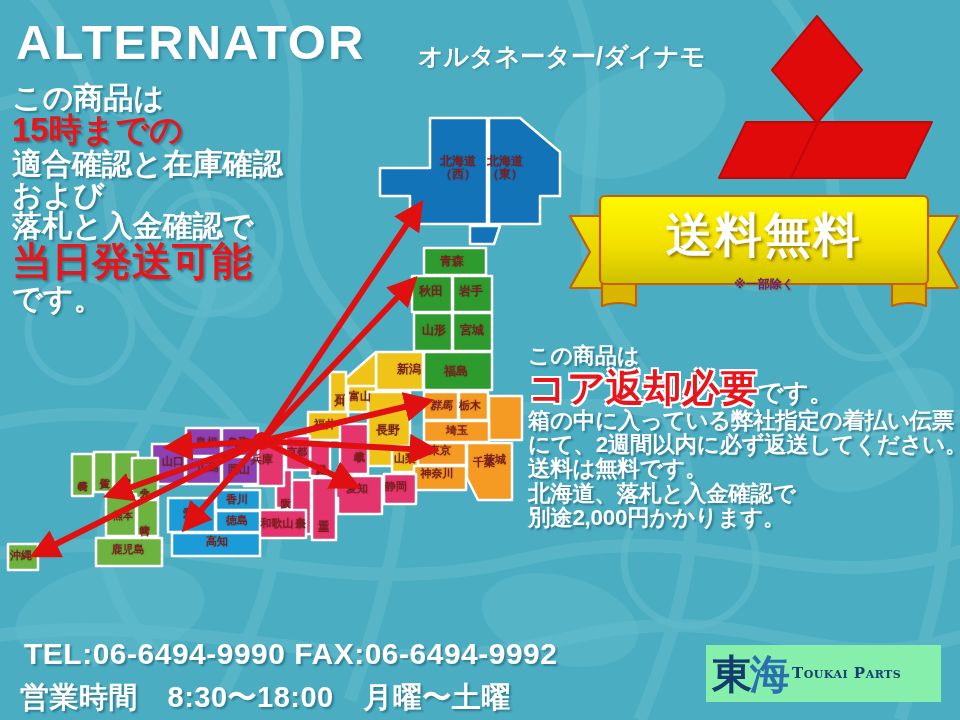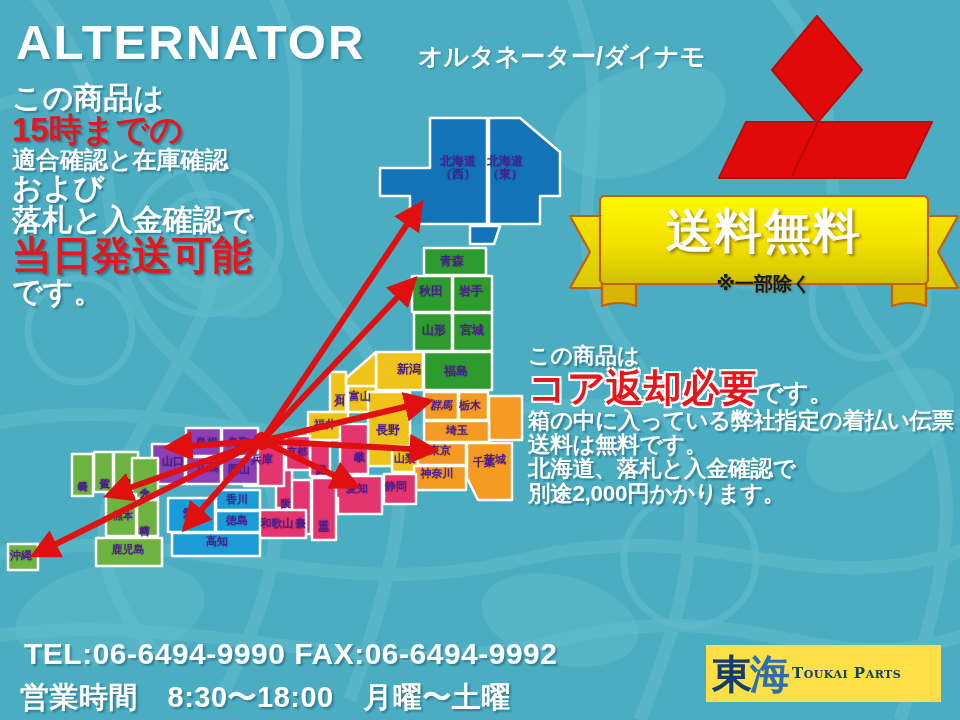--- a/index.html
+++ b/index.html
@@ -32,21 +32,21 @@
   
   .leftcopy{position:absolute;left:12px;top:82px;width:330px;}
   .leftcopy div{
     font-weight:bold;color:#ffffff;line-height:1.04;
     white-space:nowrap;
     text-shadow:2px 2px 2px rgba(0,55,75,.40);
   }
   .lc1{font-size:30px;}
   .lc2{font-size:33px;color:#e8151b !important;
        text-shadow:2px 2px 0 #ffffff, -1.5px -1.5px 0 #fff, 1.5px -1.5px 0 #fff, -1.5px 1.5px 0 #fff;}
-  .lc3{font-size:24px;}
+  .lc3{font-size:30px;}
   .lc4{font-size:30px;}
   .lc5{font-size:30px;}
   .lc6{font-size:40px;color:#e8151b !important;
        text-shadow:2px 2px 0 #ffffff, -2px -2px 0 #fff, 2px -2px 0 #fff, -2px 2px 0 #fff, 0 2px 0 #fff, 2px 0 0 #fff;}
   .lc7{font-size:30px;}
 
   
   .rightcopy{position:absolute;left:528px;top:344px;width:430px;}
   .rightcopy div{
     font-weight:bold;color:#ffffff;line-height:1.08;white-space:nowrap;
@@ -62,21 +62,21 @@
   
   .footer-line{
     position:absolute;font-weight:bold;color:#ffffff;white-space:nowrap;
     text-shadow:2px 2px 2px rgba(0,55,75,.40);
   }
   .f1{left:24px;top:637px;font-size:30px;letter-spacing:.5px;}
   .f2{left:20px;top:678px;font-size:29px;letter-spacing:.5px;}
 
   .logo-box{
     position:absolute;left:706px;top:645px;width:235px;height:57px;
-    background:#fde047;display:flex;align-items:center;overflow:hidden;
+    background:#86efac;display:flex;align-items:center;overflow:hidden;
   }
   .logo-kanji{
     font-family:"DejaVu Serif","Liberation Serif",serif;
     font-weight:bold;font-size:40px;color:#133d6e;line-height:1;
     margin-left:6px;letter-spacing:-2px;
   }
   .logo-kanji .sea{color:#2a6fb0;}
   .logo-right{display:flex;flex-direction:column;margin-left:4px;}
   .logo-latin{
     font-family:"DejaVu Serif","Liberation Serif",serif;
@@ -99,28 +99,28 @@
     display:flex;flex-direction:column;align-items:center;justify-content:center;
     pointer-events:none;
   }
   .ribbon-main{
     font-size:47px;font-weight:bold;color:#ffffff;line-height:1;
     letter-spacing:2px;
     text-shadow:2px 2px 3px rgba(120,90,0,.75);
     margin-top:-2px;
   }
   .ribbon-sub{
-    font-size:19px;font-weight:bold;color:#0f172a;line-height:1;margin-top:20px;
+    font-size:12px;font-weight:bold;color:#701a75;line-height:1;margin-top:20px;
     text-shadow:1px 1px 2px rgba(120,90,0,.7);
   }
 
   
   .map{position:absolute;left:0;top:0;width:960px;height:720px;}
   .pref-label{
-    position:absolute;color:#4c1d95;font-weight:bold;
+    position:absolute;color:#7f1d1d;font-weight:bold;
     font-size:12px;line-height:1.05;white-space:nowrap;
     text-align:center;transform:translate(-50%,-50%);
     text-shadow:0 0 2px rgba(0,0,0,.25);
   }
   .pref-label.vert{writing-mode:vertical-rl;text-orientation:upright;}
 </style>
 </head>
 <body>
 
 <div id="root">
@@ -366,20 +366,21 @@
     <div class="ribbon-text">
       <div class="ribbon-main">送料無料</div>
       <div class="ribbon-sub">※一部除く</div>
     </div>
   </div>
 
   <div class="rightcopy">
     <div class="rc-small">この商品は</div>
     <div class="rc-big"><span class="red">コア返却必要</span><span class="wht">です。</span></div>
     <div class="rc-line">箱の中に入っている弊社指定の着払い伝票</div>
+    <div class="rc-line">にて、2週間以内に必ず返送してください。</div>
     <div class="rc-line">送料は無料です。</div>
     <div class="rc-line">北海道、落札と入金確認で</div>
     <div class="rc-line">別途2,000円かかります。</div>
   </div>
 
   <div class="footer-line f1">TEL:06-6494-9990  FAX:06-6494-9992</div>
   <div class="footer-line f2">営業時間　8:30〜18:00　月曜〜土曜</div>
 
   <div class="logo-box">
     <div class="logo-kanji"><span>東</span><span class="sea">海</span></div>

